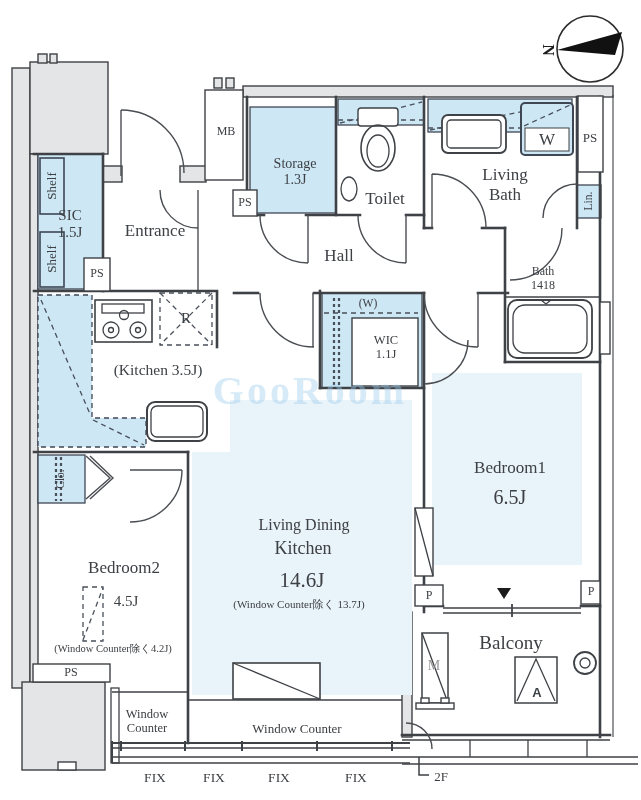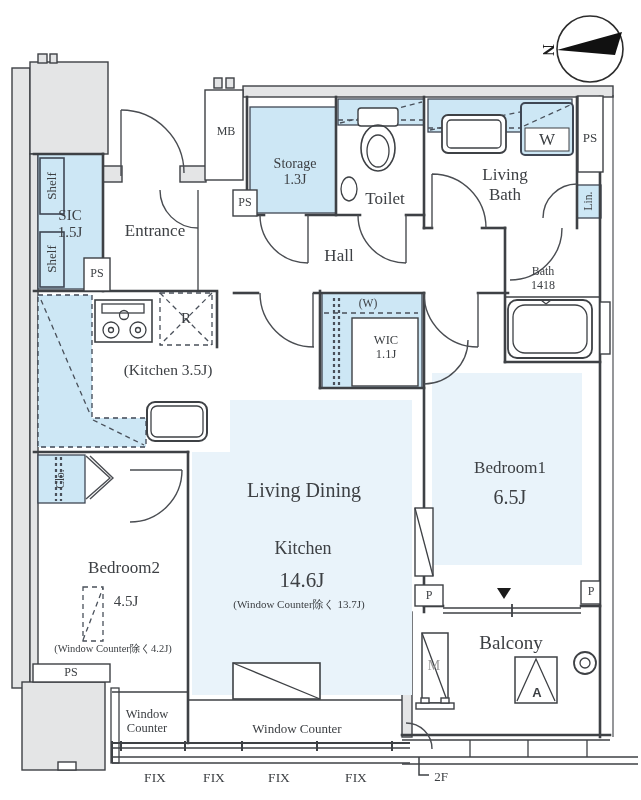--- a/index.html
+++ b/index.html
@@ -234,20 +234,21 @@
     <path class="t" d="M419,757 V775 H429" style="stroke-width:1.5"></path>
   </g>
 
   <g>
     <circle cx="590" cy="49" r="33" fill="#ffffff" stroke="#2c2c2c" stroke-width="1.6"></circle>
     <polygon points="557,50 622,32 615,55" fill="#111111"></polygon>
     <text x="548" y="55" transform="rotate(90 548 50)" font-size="16" font-weight="bold" fill="#1d1d1d" text-anchor="middle">N</text>
   </g>
 </svg>
 
+  <div class="wm">GooRoom</div>
 
   <div class="lbl v" style="left:52px;top:186px;font-size:13px">Shelf</div>
   <div class="lbl v" style="left:52px;top:259px;font-size:13px">Shelf</div>
 
   <div class="lbl" style="left:70px;top:224px;font-size:15px">
     <span style="display:block">SIC</span>
     <span style="display:block">1.5J</span>
   </div>
   <div class="lbl" style="left:97px;top:274px;font-size:12px">PS</div>
   <div class="lbl" style="left:155px;top:231px;font-size:17px">Entrance</div>
@@ -265,38 +266,38 @@
   </div>
   <div class="lbl" style="left:547px;top:140px;font-size:17px">W</div>
   <div class="lbl" style="left:590px;top:138px;font-size:13px">PS</div>
   <div class="lbl v" style="left:589px;top:201px;font-size:11.5px">Lin.</div>
   <div class="lbl" style="left:543px;top:279px;font-size:12px">
     <span style="display:block">Bath</span>
     <span style="display:block">1418</span>
   </div>
   <div class="lbl" style="left:339px;top:256px;font-size:17px">Hall</div>
 
-  <div class="lbl" style="left:168px;top:370px;font-size:15.5px">(Kitchen 3.5J)</div>
+  <div class="lbl" style="left:158px;top:370px;font-size:15.5px">(Kitchen 3.5J)</div>
   <div class="lbl" style="left:186px;top:319px;font-size:15px">R</div>
 
   <div class="lbl" style="left:368px;top:304px;font-size:11.5px">(W)</div>
   <div class="lbl" style="left:386px;top:347px;font-size:12.5px">
     <span style="display:block">WIC</span>
     <span style="display:block">1.1J</span>
   </div>
 
   <div class="lbl" style="left:510px;top:468px;font-size:17px">Bedroom1</div>
   <div class="lbl" style="left:510px;top:497px;font-size:20px">6.5J</div>
 
   <div class="lbl v" style="left:61px;top:479px;font-size:11.5px">Clo.</div>
   <div class="lbl" style="left:124px;top:568px;font-size:17px">Bedroom2</div>
   <div class="lbl" style="left:126px;top:602px;font-size:15px">4.5J</div>
   <div class="lbl" style="left:113px;top:649px;font-size:10.5px">(Window Counter除く4.2J)</div>
 
-  <div class="lbl" style="left:304px;top:490px;font-size:20px">Living Dining</div>
+  <div class="lbl" style="left:304px;top:525px;font-size:16px">Living Dining</div>
   <div class="lbl" style="left:303px;top:548px;font-size:18px">Kitchen</div>
   <div class="lbl" style="left:302px;top:580px;font-size:21px">14.6J</div>
   <div class="lbl" style="left:299px;top:604px;font-size:11px">(Window Counter除く 13.7J)</div>
 
   <div class="lbl" style="left:71px;top:673px;font-size:12px">PS</div>
 
   <div class="lbl wrap" style="left:147px;top:721px;font-size:12.5px;width:64px">Window Counter</div>
   <div class="lbl" style="left:297px;top:729px;font-size:13px">Window Counter</div>
 
   <div class="lbl" style="left:429px;top:596px;font-size:12px">P</div>

